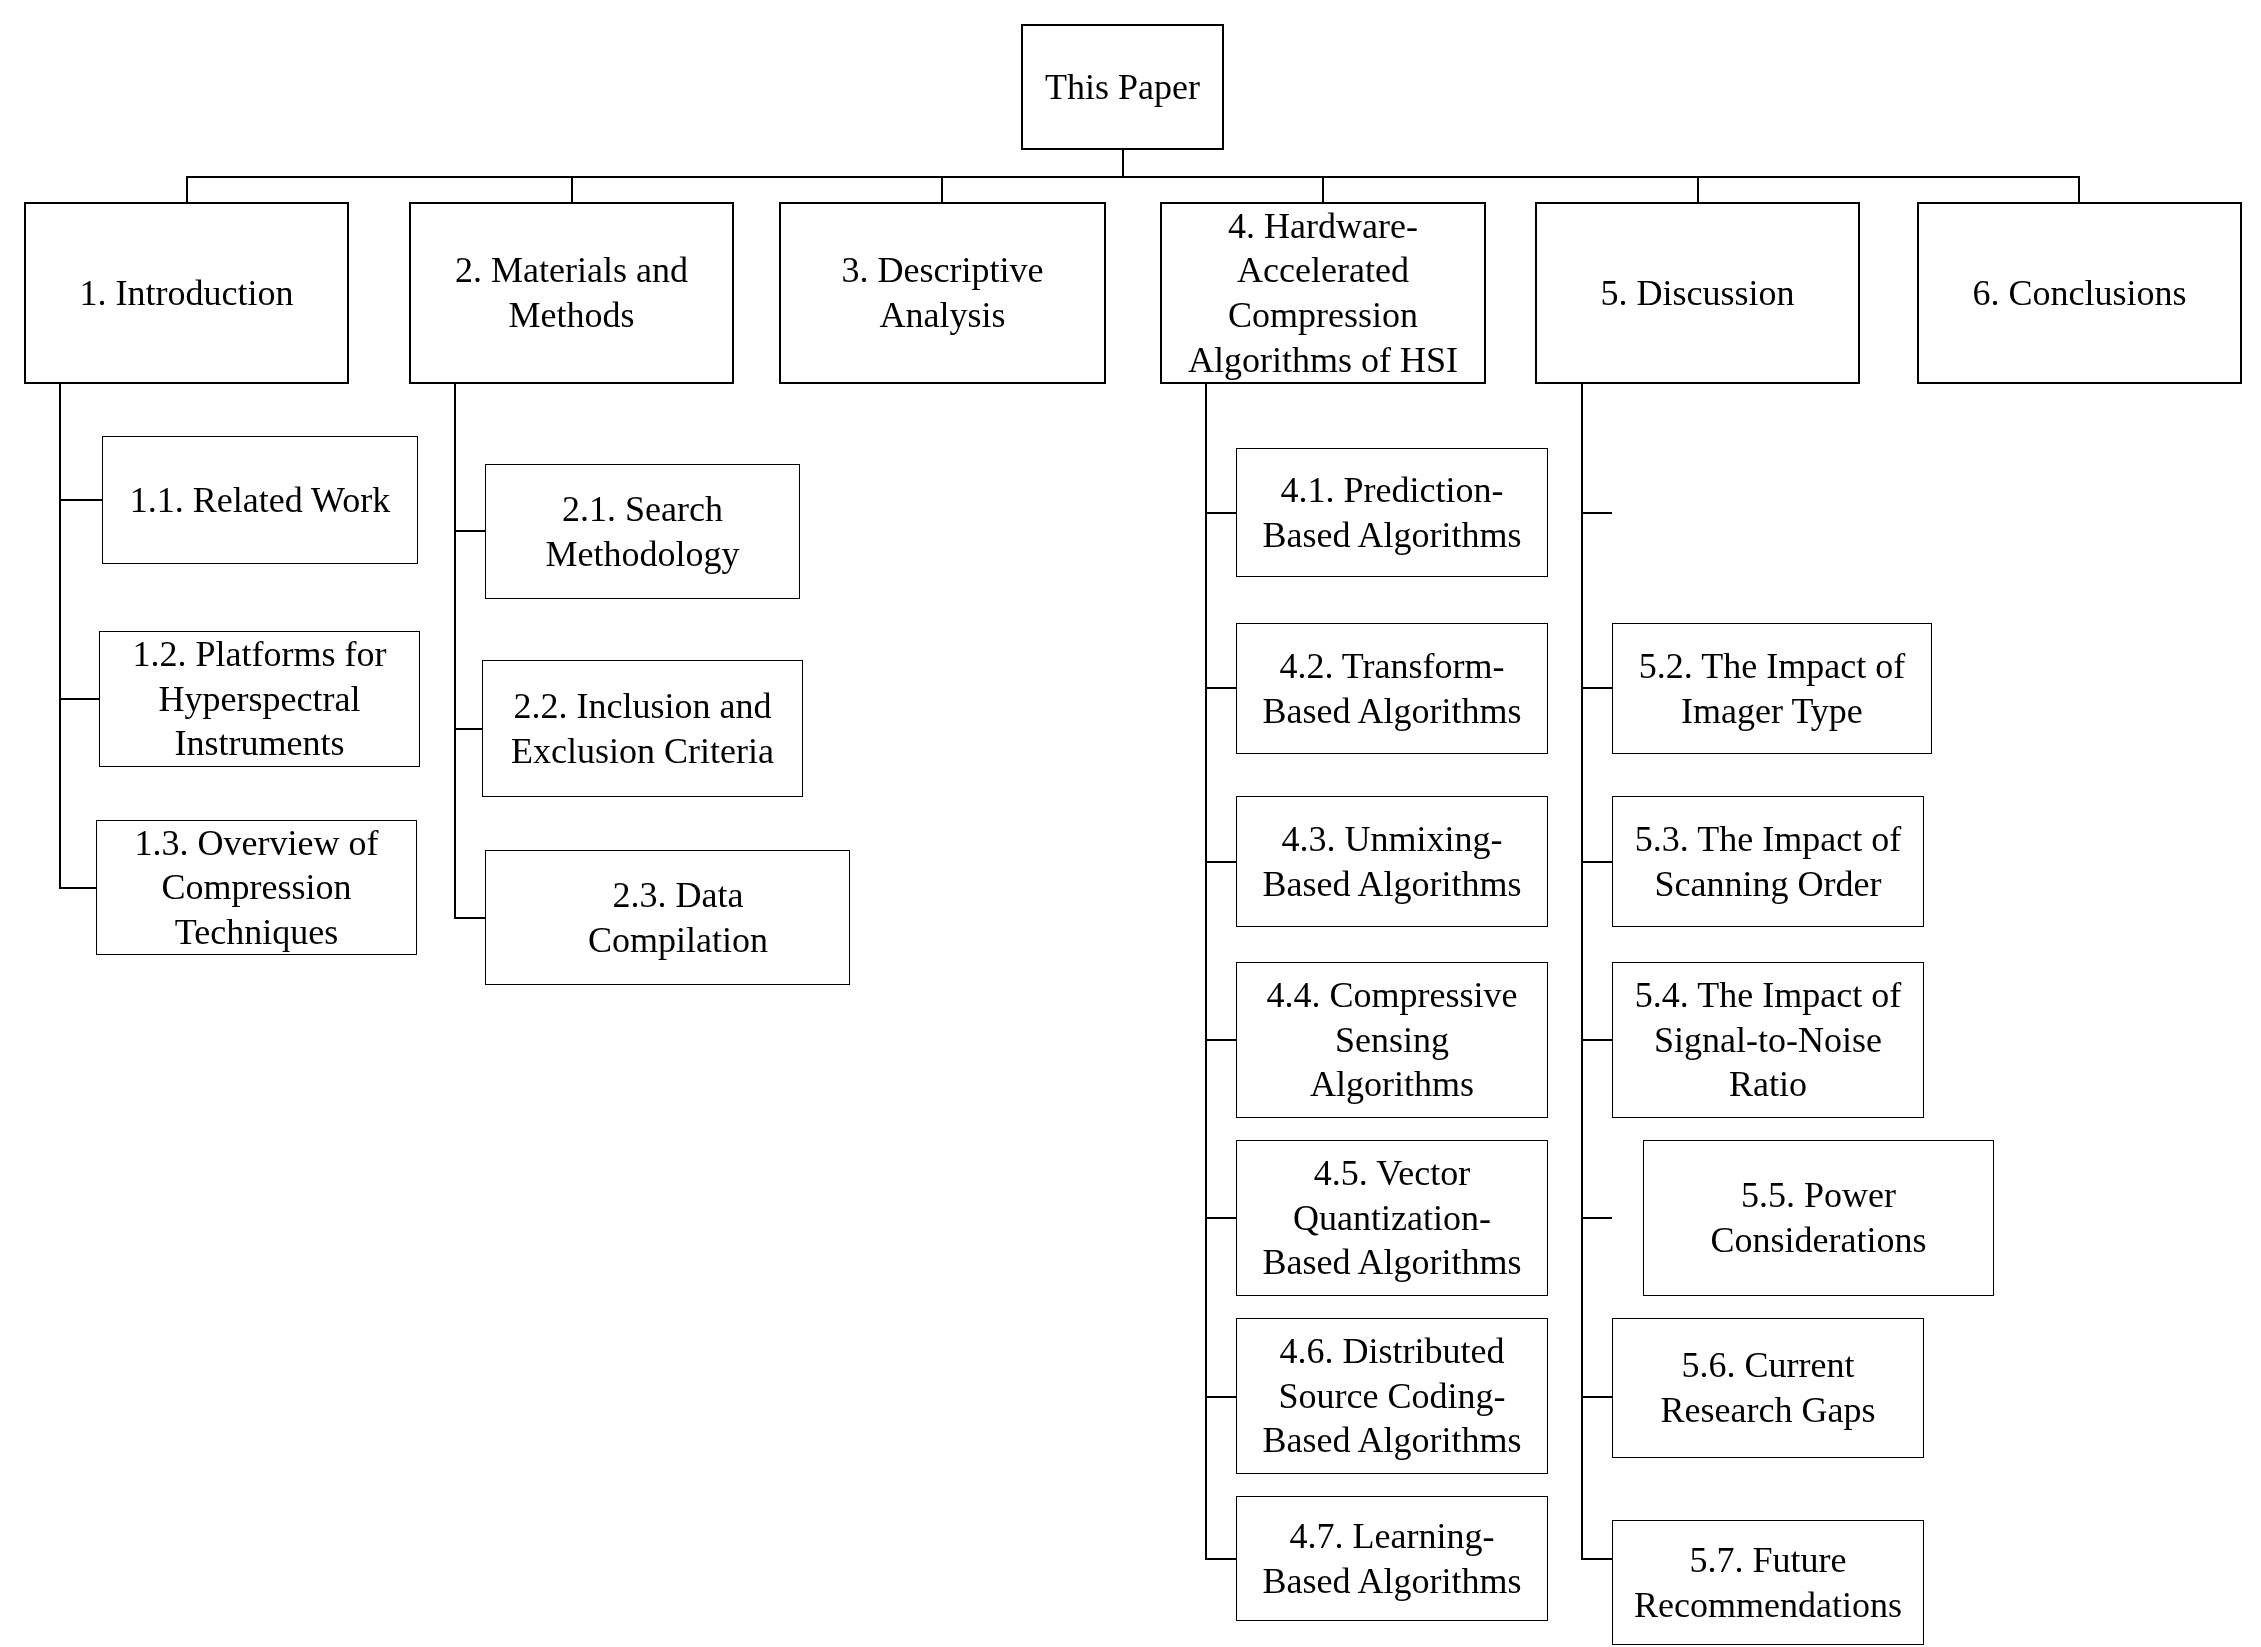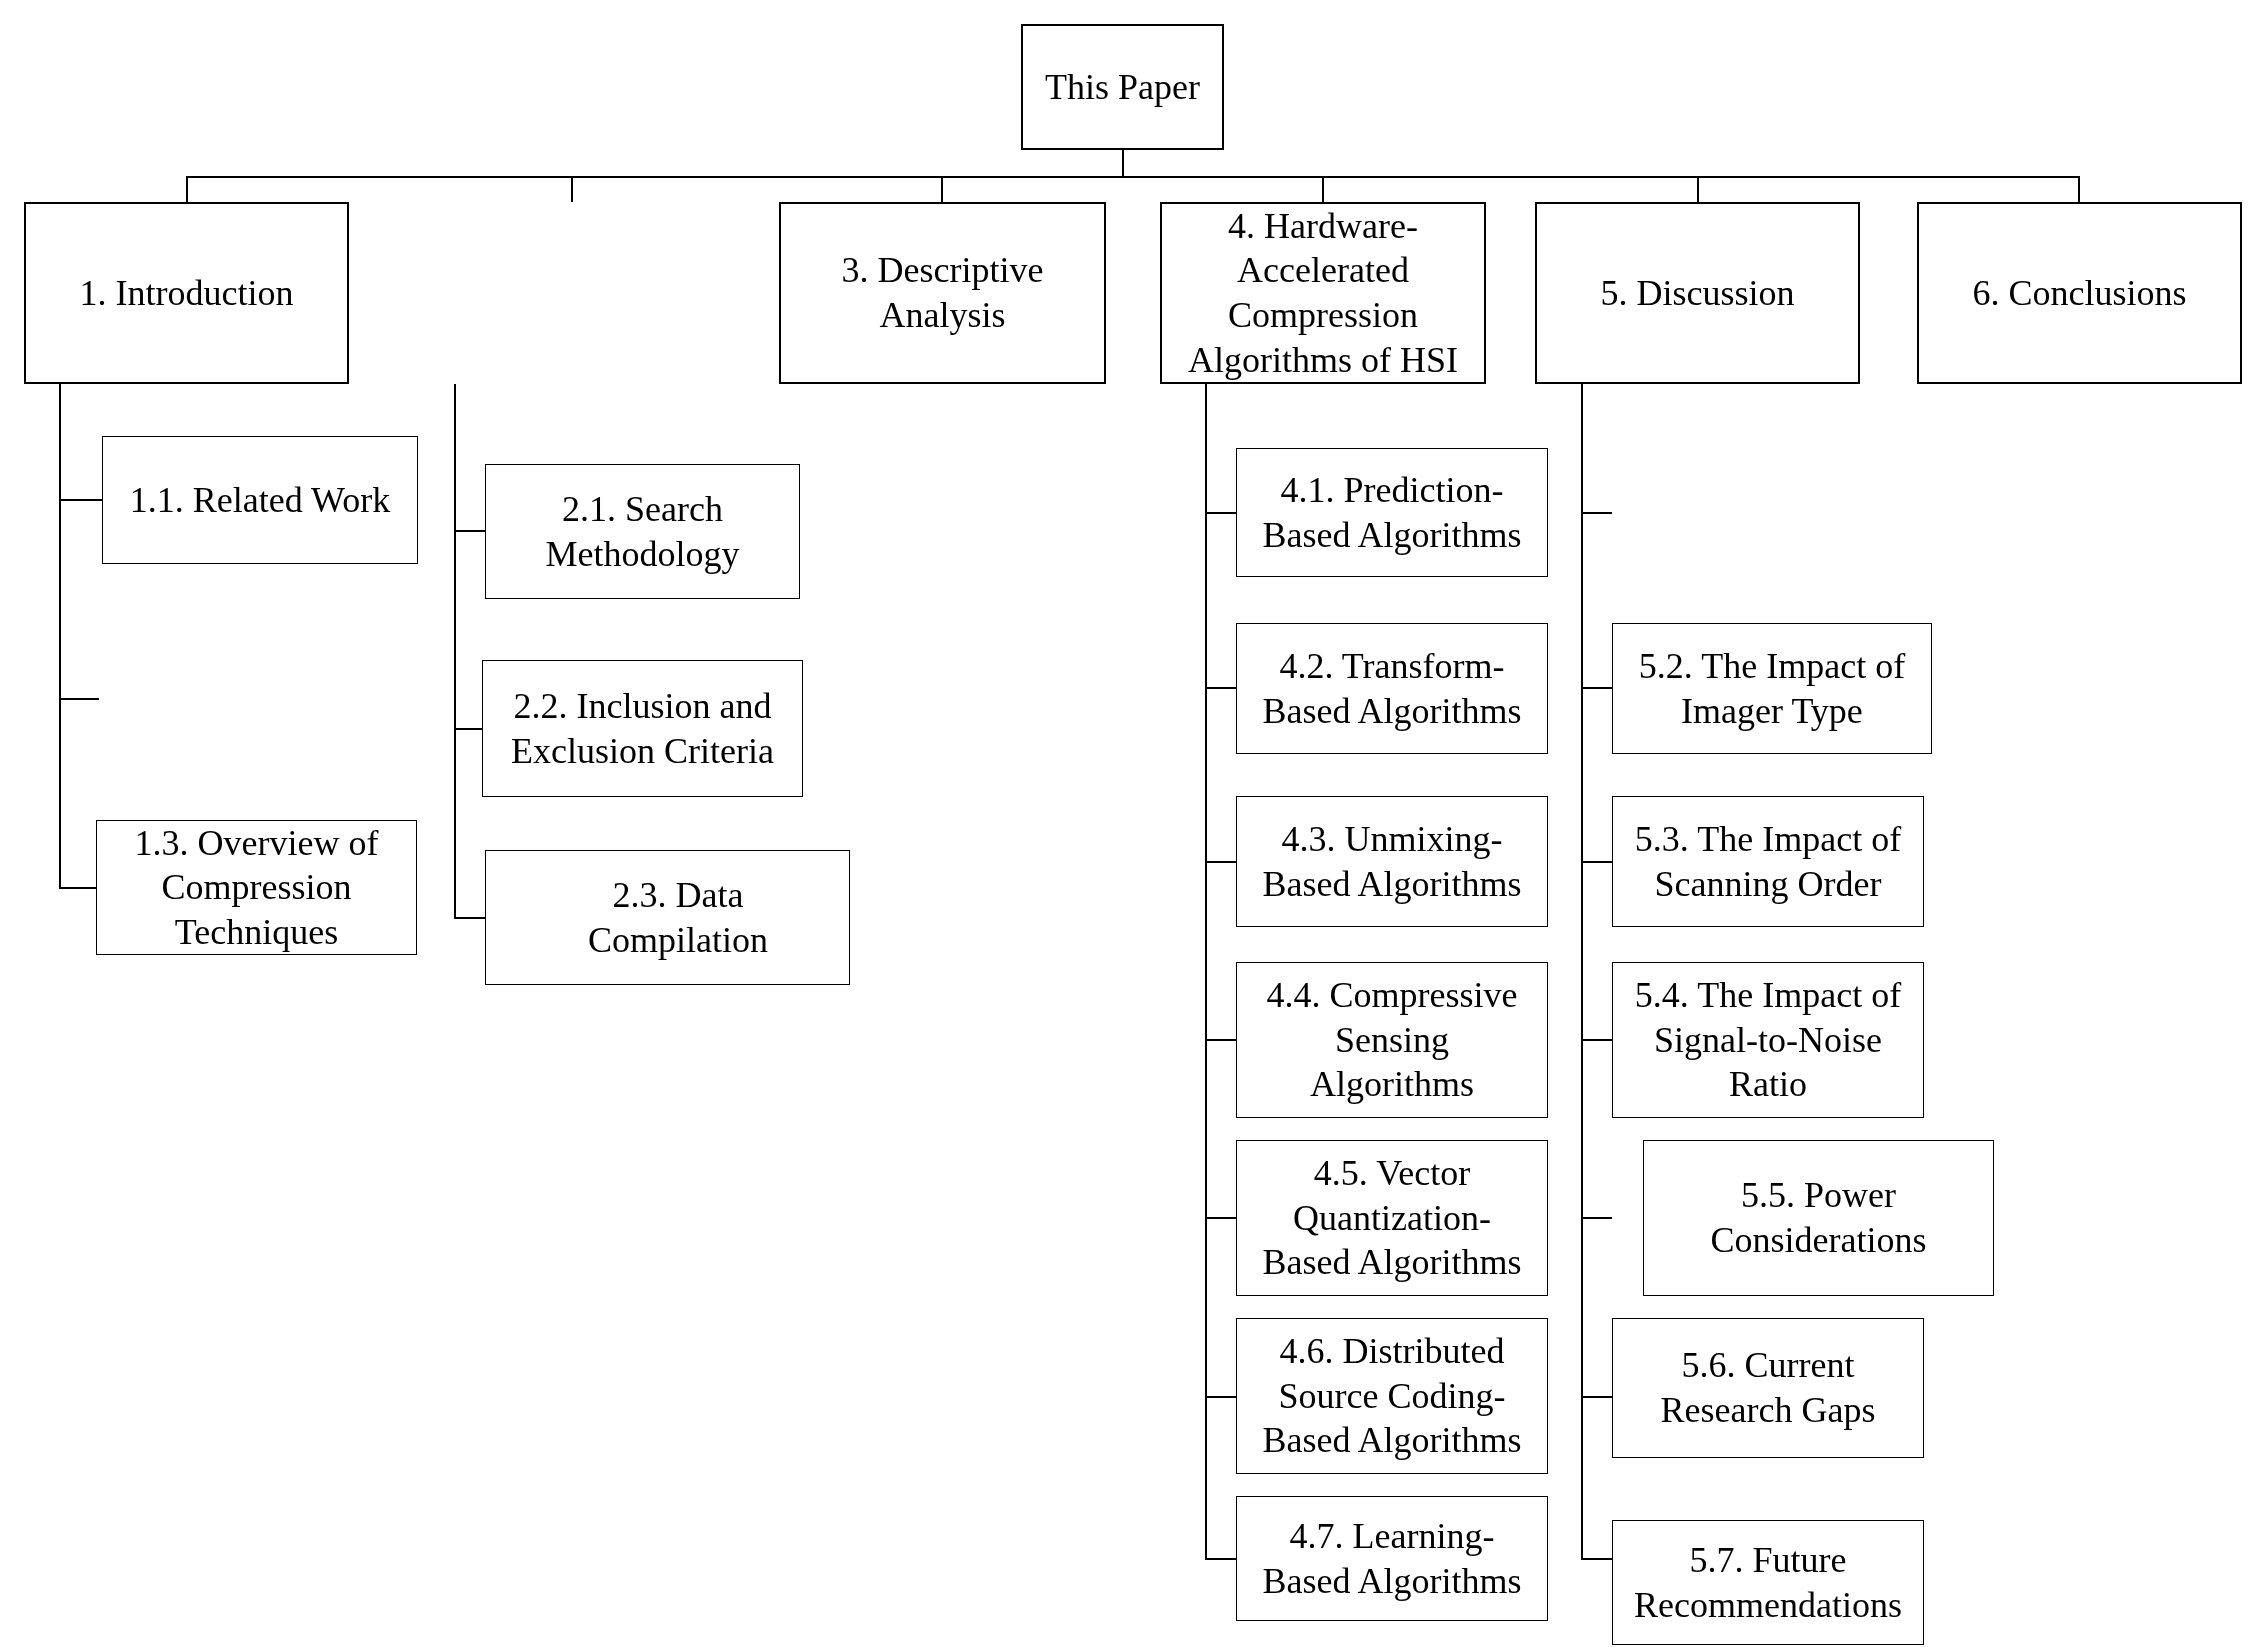--- a/index.html
+++ b/index.html
@@ -32,23 +32,28 @@
     background:#000000;
   }
 </style>
 </head>
 <body>
 
 <div id="stage">
     <div class="box lvl-root" style="left: 1021px; top: 24px; width: 203px; height: 126px;">This Paper</div>
     <div class="box lvl-1" style="left: 24px; top: 202px; width: 325px; height: 182px;">1. Introduction</div>
     <div class="box lvl-2" style="left: 102px; top: 436px; width: 316px; height: 128px;">1.1. Related Work</div>
+    <div class="box lvl-2" style="left: 99px; top: 631px; width: 321px; height: 136px;">1.2. Platforms for
+Hyperspectral
+Instruments</div>
     <div class="box lvl-2" style="left: 96px; top: 820px; width: 321px; height: 135px;">1.3. Overview of
 Compression
 Techniques</div>
+    <div class="box lvl-1" style="left: 409px; top: 202px; width: 325px; height: 182px;">2. Materials and
+Methods</div>
     <div class="box lvl-2" style="left: 485px; top: 464px; width: 315px; height: 135px;">2.1. Search
 Methodology</div>
     <div class="box lvl-2" style="left: 482px; top: 660px; width: 321px; height: 137px;">2.2. Inclusion and
 Exclusion Criteria</div>
     <div class="box lvl-2" style="left: 485px; top: 850px; width: 365px; height: 135px; padding-left: 24px;">2.3. Data
 Compilation</div>
     <div class="box lvl-1" style="left: 779px; top: 202px; width: 327px; height: 182px;">3. Descriptive
 Analysis</div>
     <div class="box lvl-1" style="left: 1160px; top: 202px; width: 326px; height: 182px;">4. Hardware-
 Accelerated

